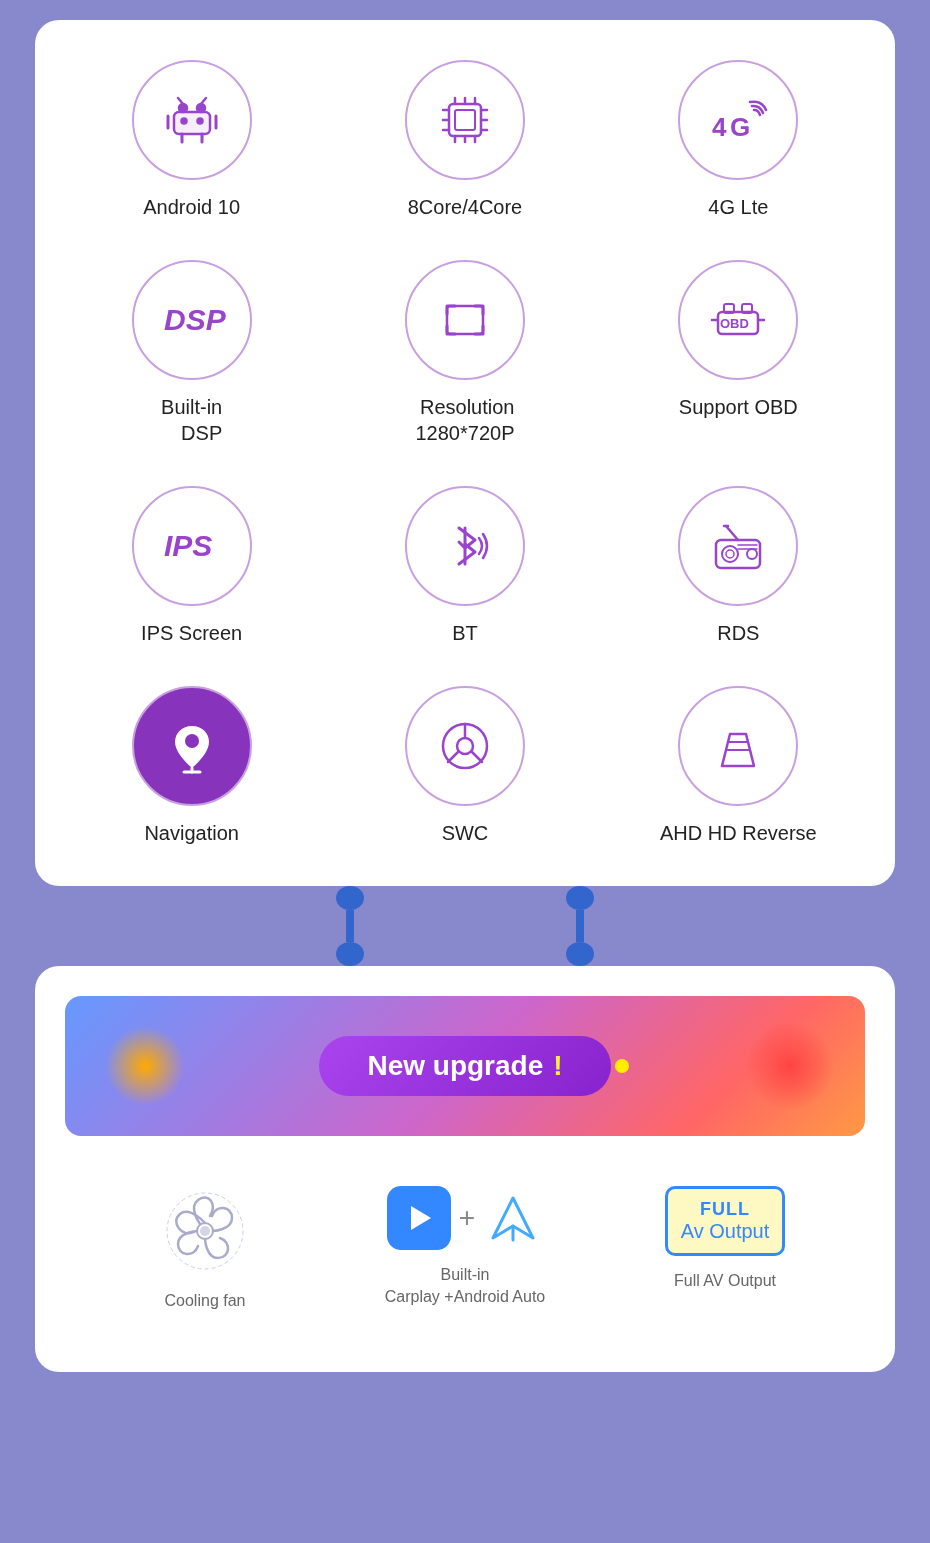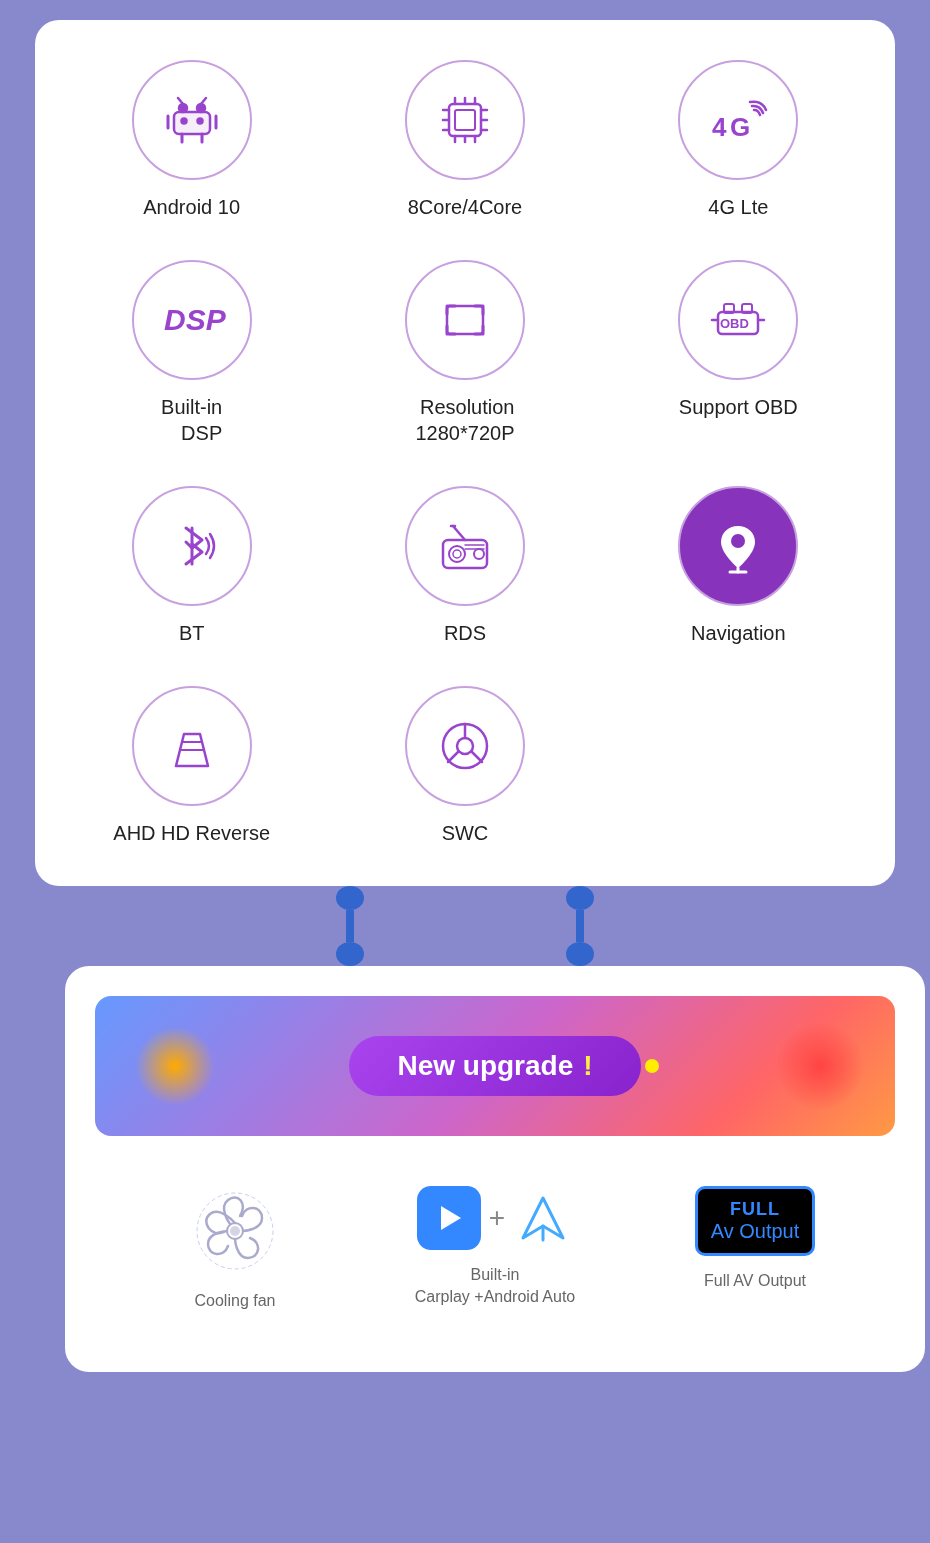--- a/index.html
+++ b/index.html
@@ -87,21 +87,20 @@
       height: 28px;
       border-radius: 50%;
       background: #3366cc;
     }
     
     .bottom-card {
       background: #fff;
       border-radius: 24px;
       padding: 30px;
       width: 100%;
-      margin-left: 30px;
     }
     .upgrade-banner {
       background: linear-gradient(135deg, #6699ff 0%, #cc66cc 50%, #ff6666 80%, #ff9944 100%);
       border-radius: 16px;
       padding: 36px 20px;
       display: flex;
       align-items: center;
       justify-content: center;
       position: relative;
       overflow: hidden;
@@ -209,21 +208,21 @@
     }
     .full-av-box {
       width: 120px;
       height: 70px;
       border: 3px solid #3388ff;
       border-radius: 10px;
       display: flex;
       flex-direction: column;
       align-items: center;
       justify-content: center;
-      background: #000000;
+      background: #fef9c3;
     }
     .full-av-top {
       font-size: 18px;
       font-weight: bold;
       color: #3388ff;
       letter-spacing: 1px;
     }
     .full-av-bottom {
       font-size: 20px;
       color: #3388ff;
@@ -343,20 +342,28 @@
 
             <text x="18" y="44" font-family="Arial" font-weight="bold" font-size="13" fill="#9944cc">OBD</text>
 
             <line x1="10" y1="36" x2="16" y2="36" stroke="#9944cc" stroke-width="2.5" stroke-linecap="round"></line>
             <line x1="56" y1="36" x2="62" y2="36" stroke="#9944cc" stroke-width="2.5" stroke-linecap="round"></line>
           </svg>
         </div>
         <span class="feature-label">Support OBD</span>
       </div>
 
+      <div class="feature-item">
+        <div class="icon-circle">
+          <svg viewBox="0 0 72 72">
+            <text x="8" y="46" font-family="Arial" font-weight="bold" font-style="italic" font-size="30" fill="#9944cc">IPS</text>
+          </svg>
+        </div>
+        <span class="feature-label">IPS Screen</span>
+      </div>
 
       <div class="feature-item">
         <div class="icon-circle">
           <svg viewBox="0 0 72 72">
 
             <polyline points="30,18 46,30 36,38 30,32" fill="none" stroke="#9944cc" stroke-width="3" stroke-linecap="round" stroke-linejoin="round"></polyline>
             <polyline points="30,54 46,42 36,34" fill="none" stroke="#9944cc" stroke-width="3" stroke-linecap="round" stroke-linejoin="round"></polyline>
             <line x1="36" y1="18" x2="36" y2="54" stroke="#9944cc" stroke-width="3" stroke-linecap="round"></line>
 
             <path d="M50 28 Q56 36 50 44" fill="none" stroke="#9944cc" stroke-width="2.5" stroke-linecap="round"></path>
@@ -398,42 +405,42 @@
             <line x1="28" y1="62" x2="44" y2="62" stroke="white" stroke-width="3" stroke-linecap="round"></line>
           </svg>
         </div>
         <span class="feature-label">Navigation</span>
       </div>
 
       <div class="feature-item">
         <div class="icon-circle">
           <svg viewBox="0 0 72 72">
 
-            <path d="M20 56 L52 56 L44 24 L28 24 Z" fill="none" stroke="#9944cc" stroke-width="2.5" stroke-linejoin="round"></path>
-
-            <line x1="24" y1="40" x2="48" y2="40" stroke="#9944cc" stroke-width="2" stroke-linecap="round"></line>
-            <line x1="26" y1="32" x2="46" y2="32" stroke="#9944cc" stroke-width="2" stroke-linecap="round"></line>
-          </svg>
-        </div>
-        <span class="feature-label">AHD HD Reverse</span>
-      </div>
-
-      <div class="feature-item">
-        <div class="icon-circle">
-          <svg viewBox="0 0 72 72">
-
             <circle cx="36" cy="36" r="22" fill="none" stroke="#9944cc" stroke-width="2.5"></circle>
             <circle cx="36" cy="36" r="8" fill="none" stroke="#9944cc" stroke-width="2.5"></circle>
 
             <line x1="36" y1="28" x2="36" y2="14" stroke="#9944cc" stroke-width="2.5" stroke-linecap="round"></line>
             <line x1="29" y1="42" x2="19" y2="52" stroke="#9944cc" stroke-width="2.5" stroke-linecap="round"></line>
             <line x1="43" y1="42" x2="53" y2="52" stroke="#9944cc" stroke-width="2.5" stroke-linecap="round"></line>
           </svg>
         </div>
         <span class="feature-label">SWC</span>
+      </div>
+
+      <div class="feature-item">
+        <div class="icon-circle">
+          <svg viewBox="0 0 72 72">
+
+            <path d="M20 56 L52 56 L44 24 L28 24 Z" fill="none" stroke="#9944cc" stroke-width="2.5" stroke-linejoin="round"></path>
+
+            <line x1="24" y1="40" x2="48" y2="40" stroke="#9944cc" stroke-width="2" stroke-linecap="round"></line>
+            <line x1="26" y1="32" x2="46" y2="32" stroke="#9944cc" stroke-width="2" stroke-linecap="round"></line>
+          </svg>
+        </div>
+        <span class="feature-label">AHD HD Reverse</span>
       </div>
 
     </div>
   </div>
 
   <div class="connector-row">
     <div class="connector">
       <div class="connector-top-dot"></div>
       <div class="connector-line"></div>
       <div class="connector-bottom-dot"></div>

